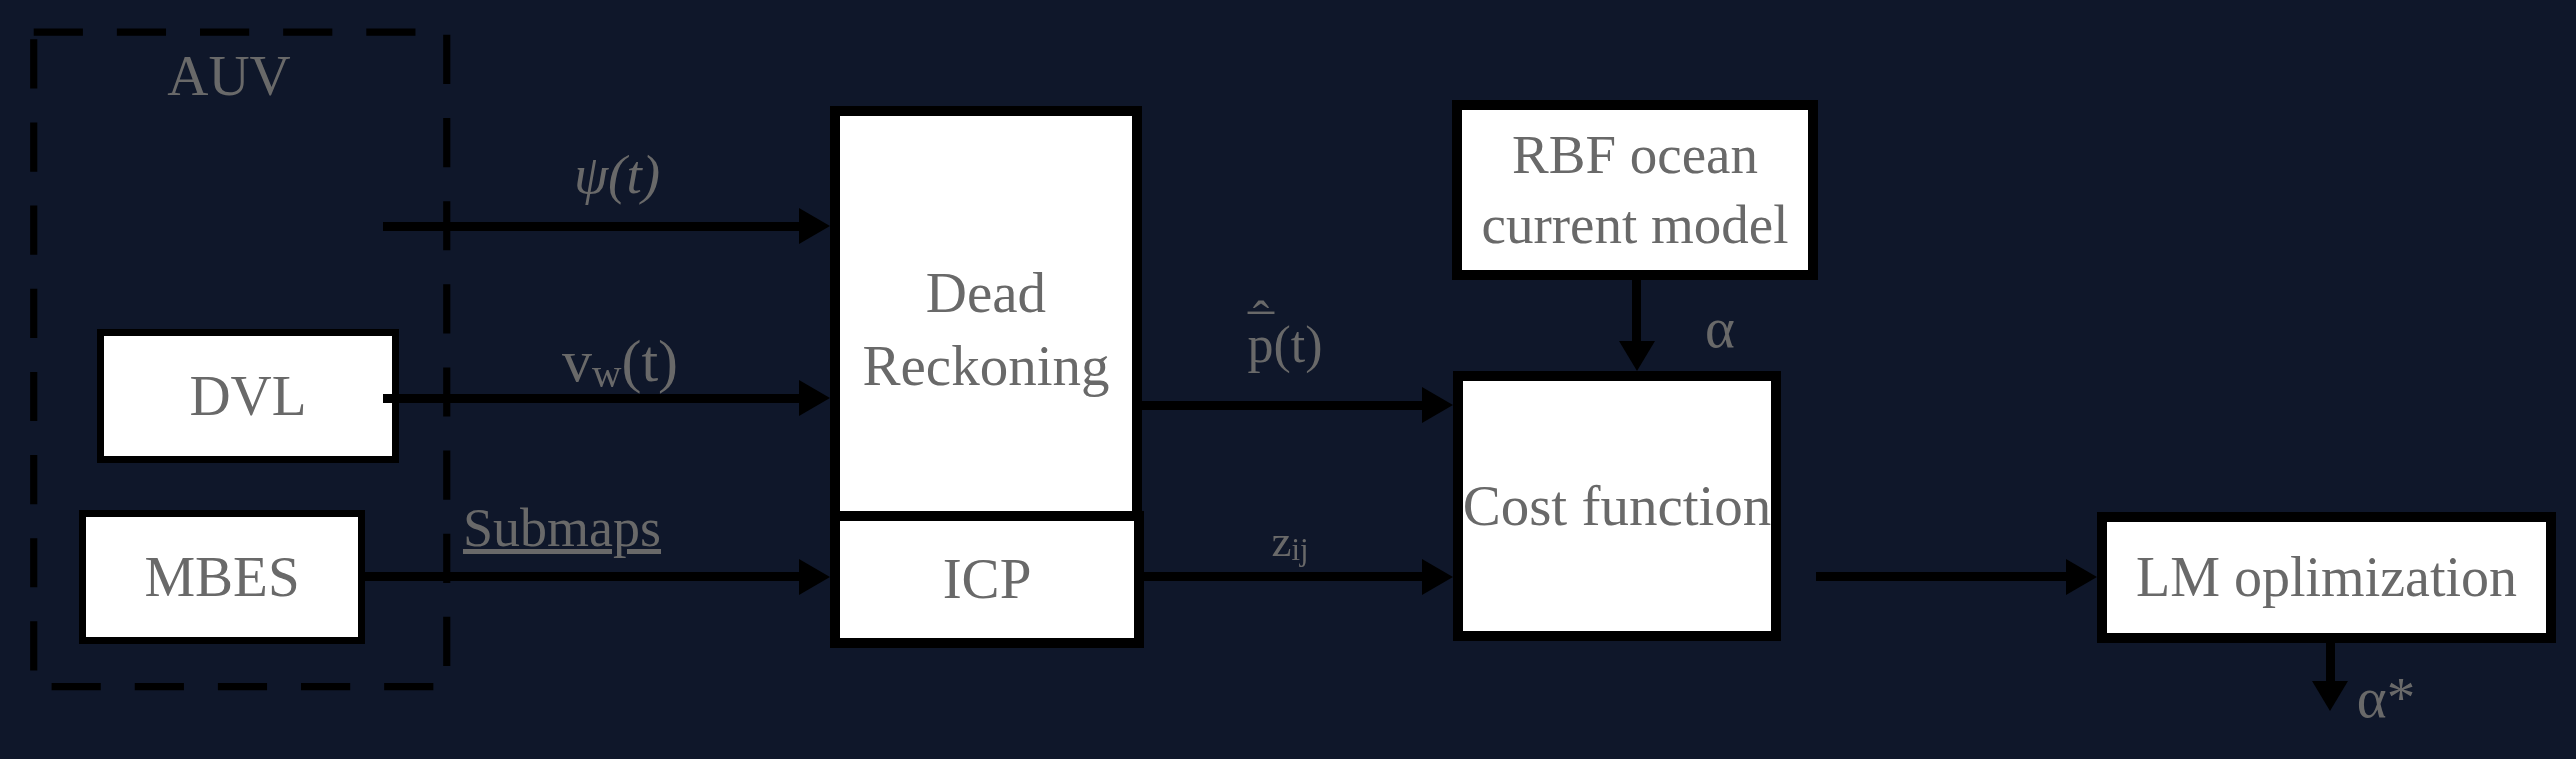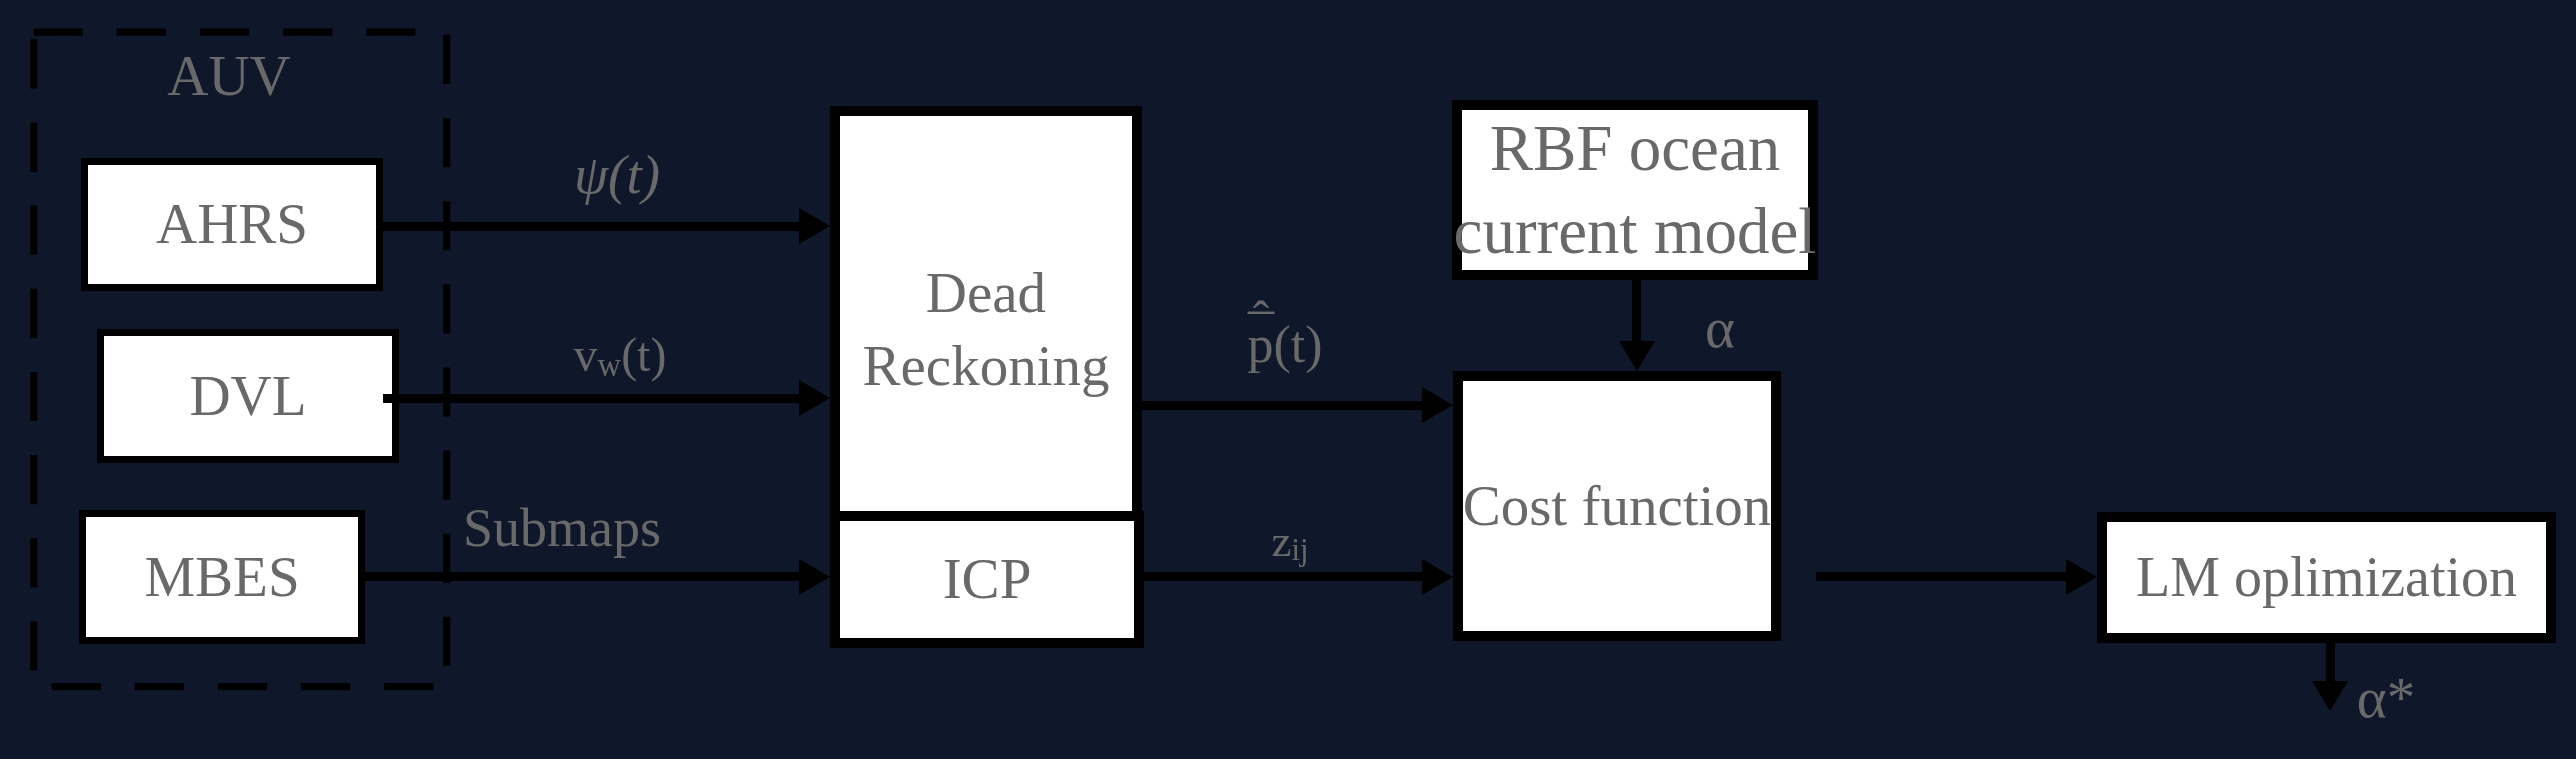--- a/index.html
+++ b/index.html
@@ -71,61 +71,58 @@
 </head>
 <body>
 
 <div id="canvas">
 
   <svg class="dashed-rect" width="2576" height="759" viewBox="0 0 2880 849">
     <rect x="37" y="36" width="462" height="732" fill="none" stroke="#000" stroke-width="8" stroke-dasharray="55 38"></rect>
   </svg>
   <div class="group-label" style="left:229px; top:43px;">AUV</div>
 
-  <div class="box thin" style="left:81px; top:158px; width:302px; height:133px;">
-    <span>AHRS</span>
-  </div>
   <div class="box thin" style="left:81px; top:329px; width:302px; height:134px;margin-left:16px;">
     <span>DVL</span>
   </div>
   <div class="box thin" style="left:79px; top:510px; width:286px; height:134px;">
     <span>MBES</span>
   </div>
 
   <div class="box" style="left:830px; top:106px; width:312px; height:448px;">
     <span>Dead</span>
     <span>Reckoning</span>
   </div>
   <div class="box" style="left:830px; top:511px; width:314px; height:137px;">
     <span>ICP</span>
   </div>
-  <div class="box" style="left:1452px; top:100px; width:366px; height:180px; font-size:65px;">
+  <div class="box" style="left:1452px; top:100px; width:366px; height:180px; font-size:55px;">
     <span>RBF ocean</span>
     <span>current model</span>
   </div>
   <div class="box" style="left:1453px; top:371px; width:328px; height:270px;">
     <span>Cost function</span>
   </div>
   <div class="box" style="left:2097px; top:512px; width:459px; height:131px; font-size:56px;">
     <span>LM oplimization</span>
   </div>
 
   <div class="hline" style="left:383px; top:222px; width:418px;"></div>
   <div class="head-r" style="left:799px; top:208px;"></div>
   <div class="sig" style="left:617px; top:143px; font-size:55px;font-style:italic;">ψ(t)</div>
 
   <div class="hline" style="left:383px; top:394px; width:418px;"></div>
   <div class="head-r" style="left:799px; top:380px;"></div>
-  <div class="sig" style="left:620px; top:327px; font-size:48px;">
+  <div class="sig" style="left:620px; top:327px; font-size:60px;">
     <span>v</span><span class="sub">w</span><span>(t)</span>
   </div>
 
   <div class="hline" style="left:365px; top:572px; width:436px;"></div>
   <div class="head-r" style="left:799px; top:559px;"></div>
-  <div class="sig" style="left:562px; top:497px; font-size:54px;">Submaps</div>
+  <div class="sig" style="left:562px; top:497px; font-size:54px;text-decoration:underline;">Submaps</div>
 
   <div class="hline" style="left:1142px; top:401px; width:282px;"></div>
   <div class="head-r" style="left:1422px; top:387px;"></div>
   <div class="sig" style="left:1285px; top:315px; font-size:52px;">
     <span class="pstack"><span class="p-hat">ˆ</span><span class="p-bar">¯</span><span>p</span></span><span>(t)</span>
   </div>
 
   <div class="hline" style="left:1144px; top:572px; width:280px;"></div>
   <div class="head-r" style="left:1422px; top:559px;"></div>
   <div class="sig" style="left:1290px; top:515px; font-size:45px;">

